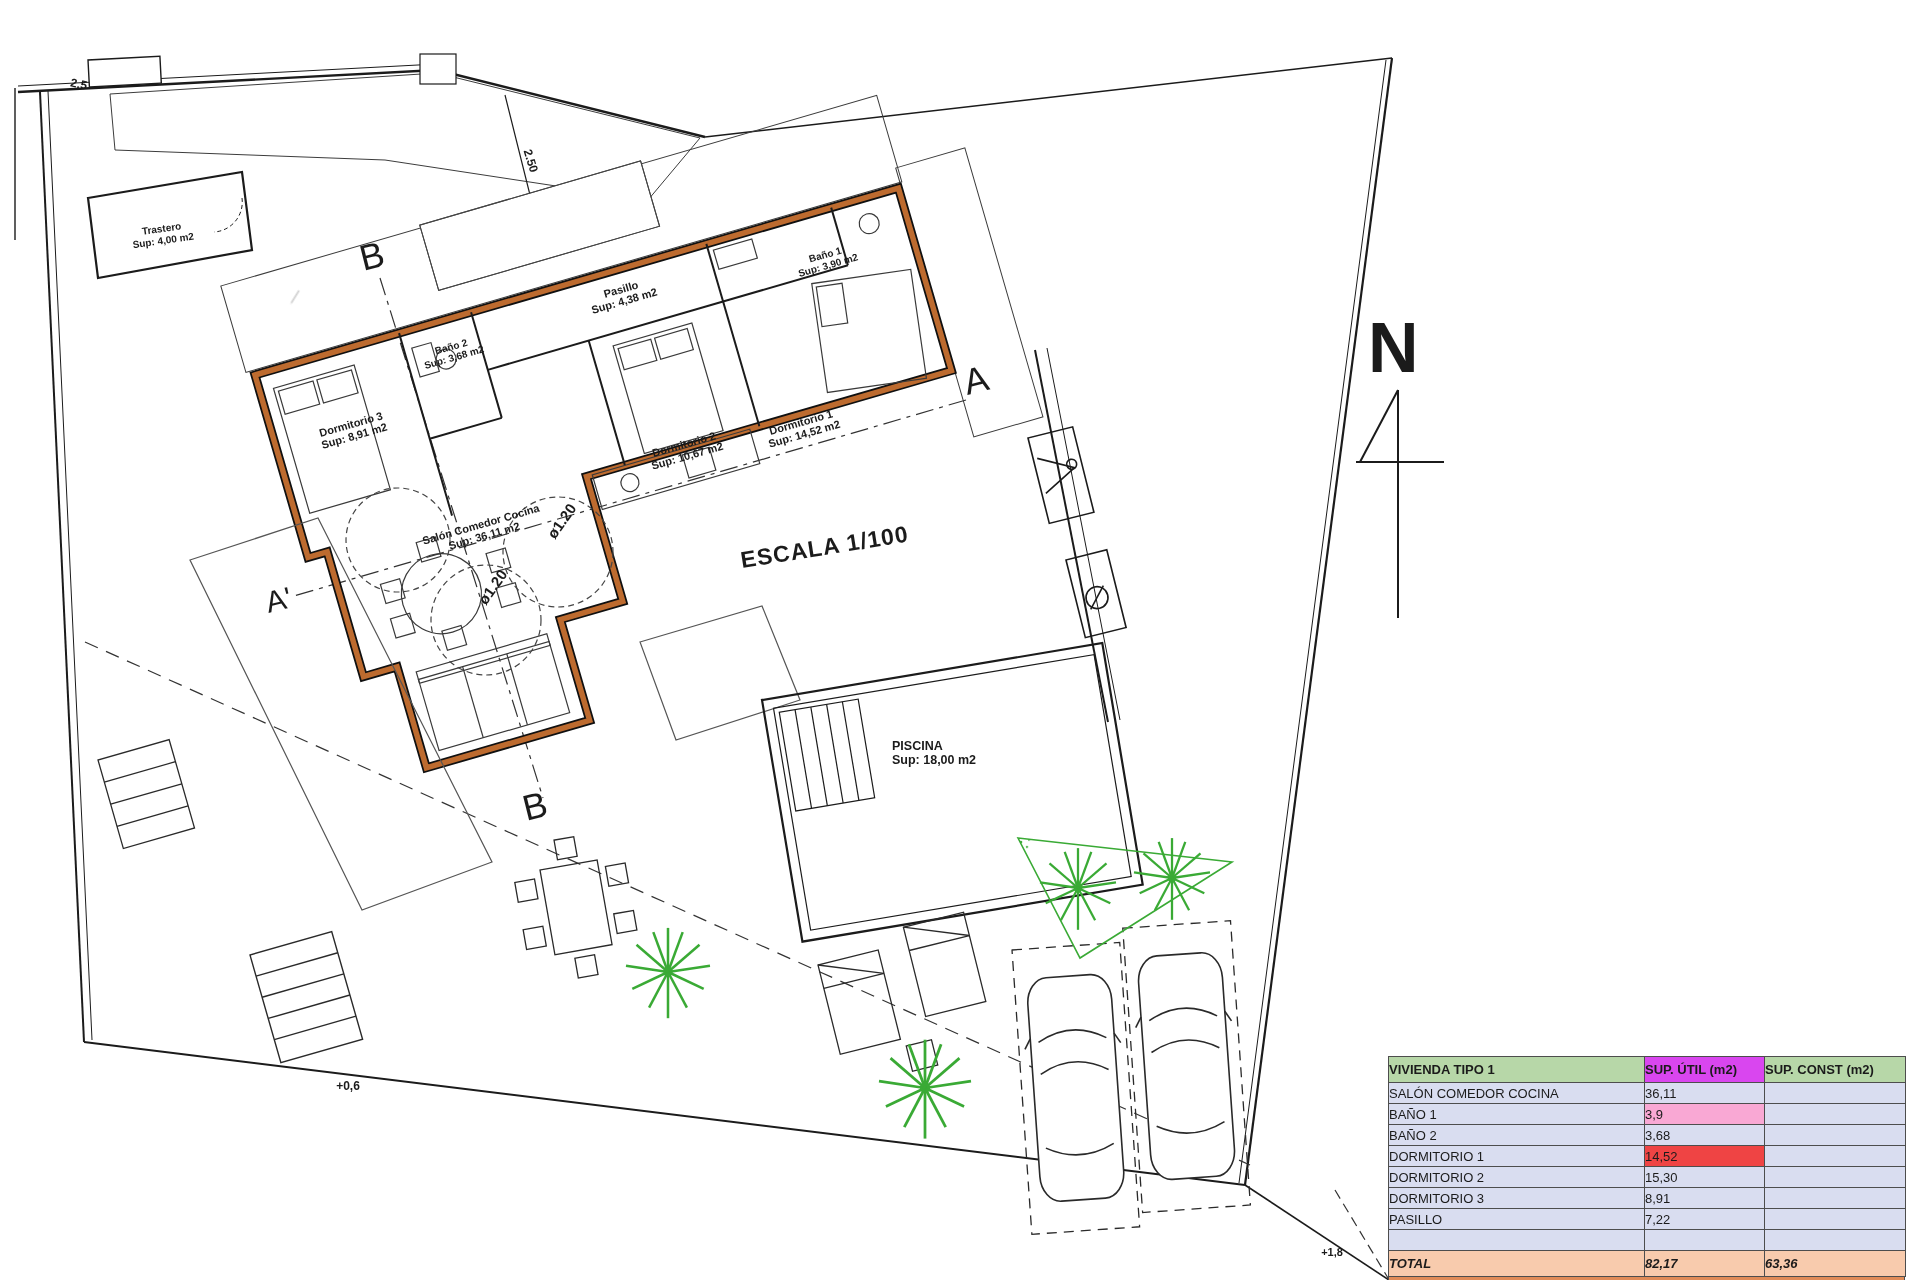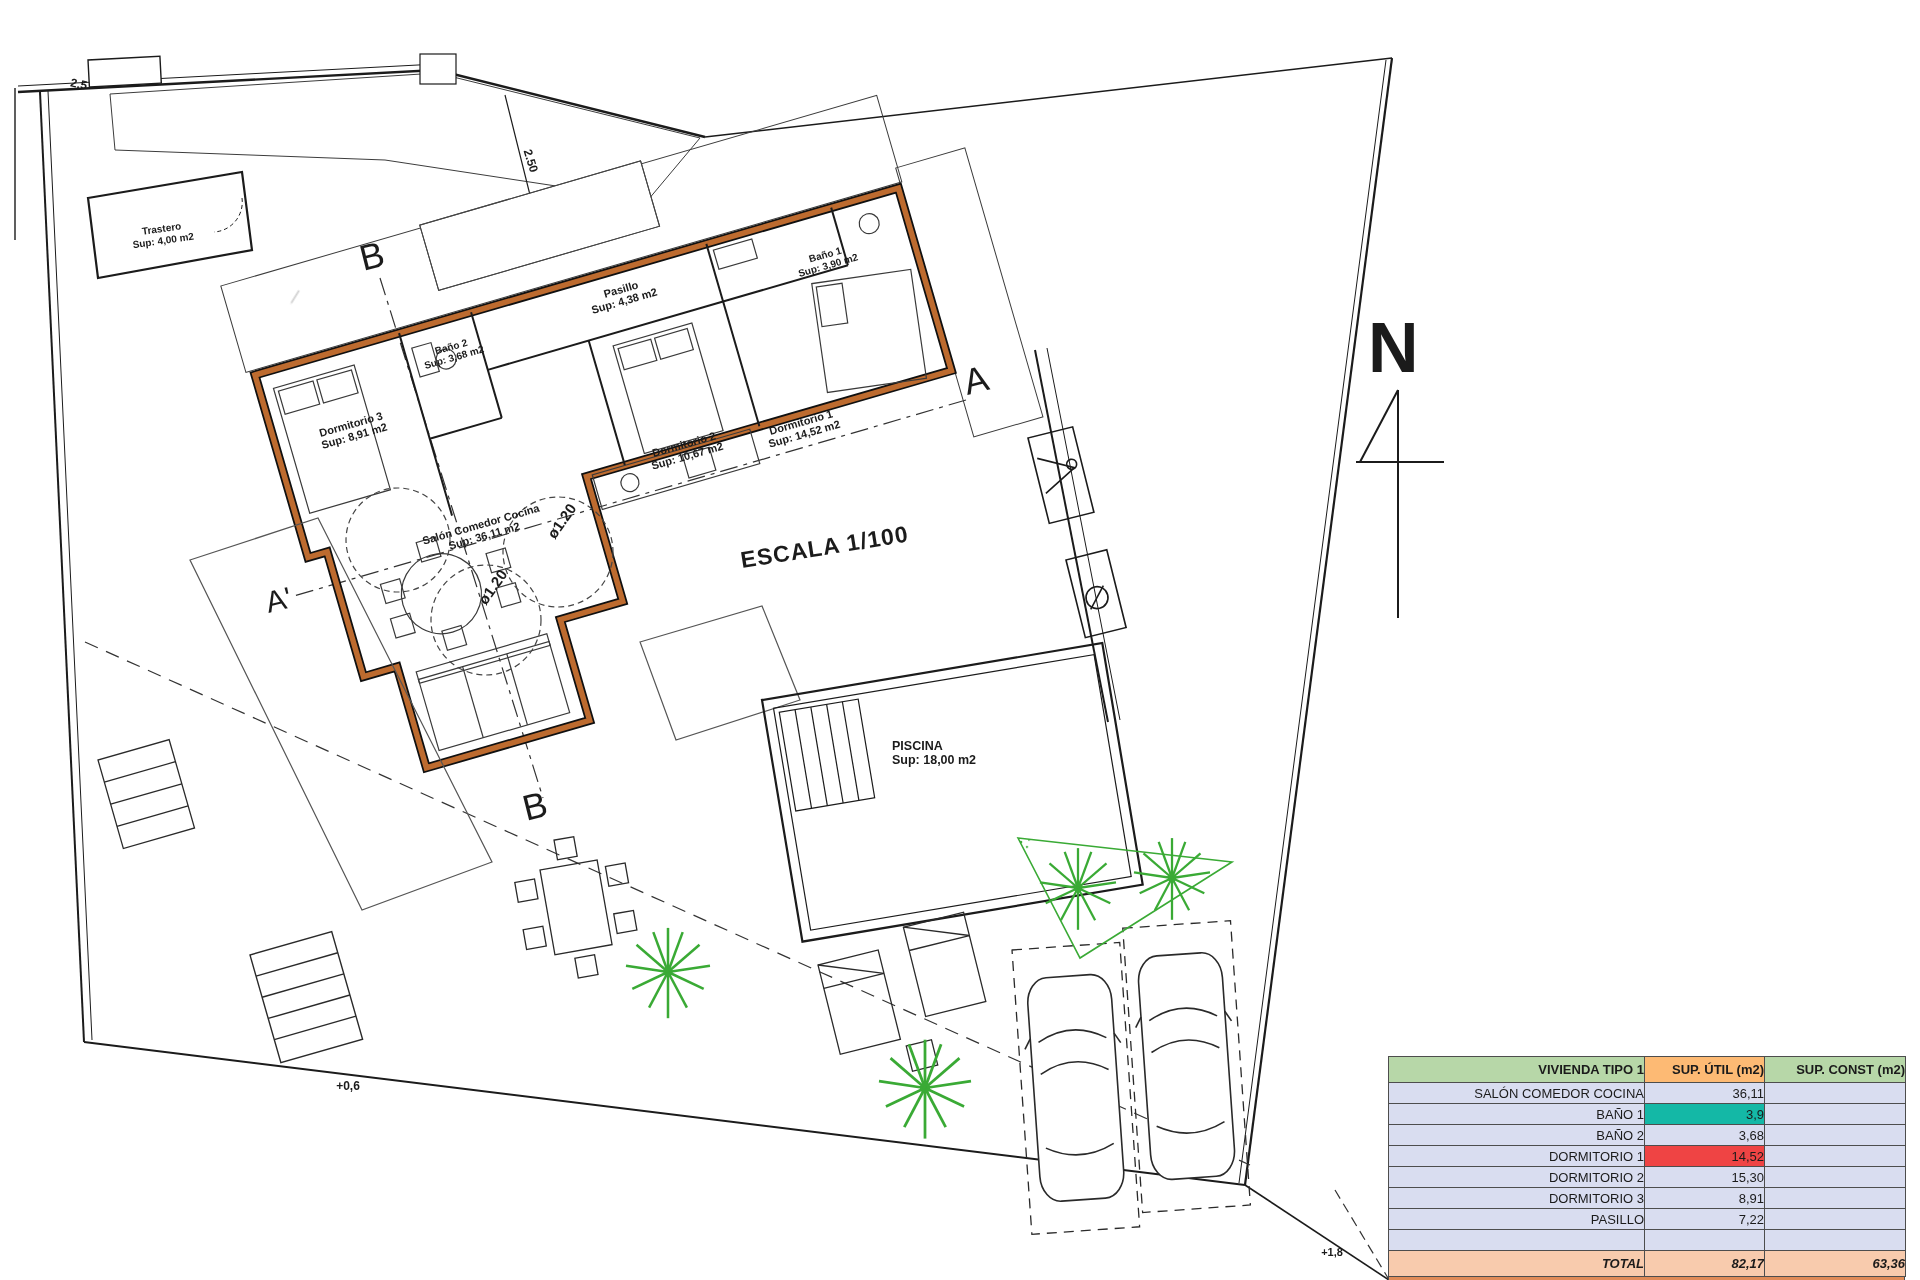--- a/index.html
+++ b/index.html
@@ -10,21 +10,21 @@
   .room-label{font-size:11px;font-weight:700;text-anchor:middle;}
   .small-label{font-size:10px;font-weight:700;text-anchor:middle;}
   .dim-label{font-size:12px;font-weight:700;text-anchor:middle;}
   .section-letter{font-size:36px;font-weight:400;text-anchor:middle;font-family:"Liberation Sans",sans-serif;}
   .escala{font-size:23px;font-weight:600;letter-spacing:1px;}
   .north-letter{font-size:70px;font-weight:600;}
   
   .area-table{position:absolute;left:1388px;top:1056px;width:517px;}
   .area-table table{border-collapse:collapse;width:100%;table-layout:fixed;
                     font-size:13px;line-height:1;}
-  .area-table th,.area-table td{border:1px solid #4d4d4d;text-align:right;
+  .area-table th,.area-table td{border:1px solid #4d4d4d;text-align:left;
                     padding:0;height:20px;overflow:hidden;white-space:nowrap;}
   .area-table th{height:25px;font-weight:700;}
   .area-table .c-name{width:256px;}
   .area-table .c-util{width:120px;}
   .area-table .c-const{width:141px;}
   .area-table tr.total td{height:25px;font-weight:700;font-style:italic;}
   .area-table .strip{height:11px;border:1px solid #4d4d4d;border-top:none;}
 </style>
 </head>
 <body>
@@ -311,31 +311,31 @@
 <div class="area-table">
   <table>
     <colgroup>
           <col class="c-name">
           <col class="c-util">
           <col class="c-const">
         </colgroup>
     <tbody>
           <tr>
       <th style="background:#b7d7a8">VIVIENDA TIPO 1</th>
-      <th style="background:#fdba74">SUP. ÚTIL (m2)</th>
+      <th style="background:#d946ef">SUP. ÚTIL (m2)</th>
       <th style="background:#b7d7a8">SUP. CONST (m2)</th>
     </tr>
     <tr>
       <td style="background:#d9ddf0">SALÓN COMEDOR COCINA</td>
       <td style="background:#d9ddf0">36,11</td>
       <td style="background:#d9ddf0"></td>
     </tr>
     <tr>
       <td style="background:#d9ddf0">BAÑO 1</td>
-      <td style="background:#14b8a6">3,9</td>
+      <td style="background:#f9a8d4">3,9</td>
       <td style="background:#d9ddf0"></td>
     </tr>
     <tr>
       <td style="background:#d9ddf0">BAÑO 2</td>
       <td style="background:#d9ddf0">3,68</td>
       <td style="background:#d9ddf0"></td>
     </tr>
     <tr>
       <td style="background:#d9ddf0">DORMITORIO 1</td>
       <td style="background:#ef4444">14,52</td>

